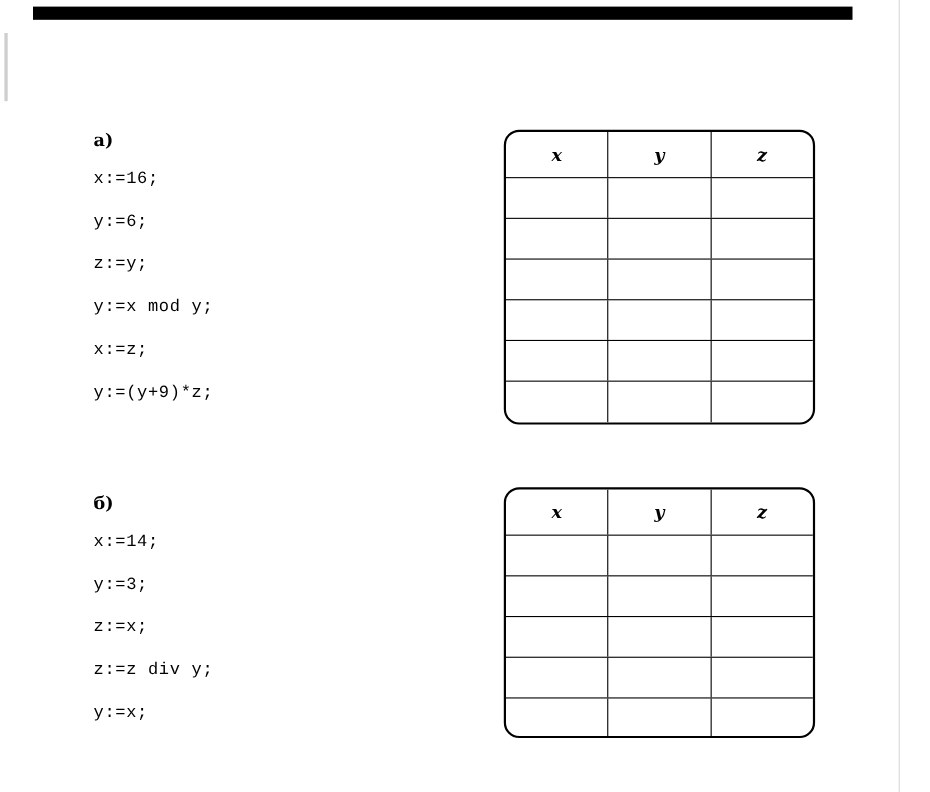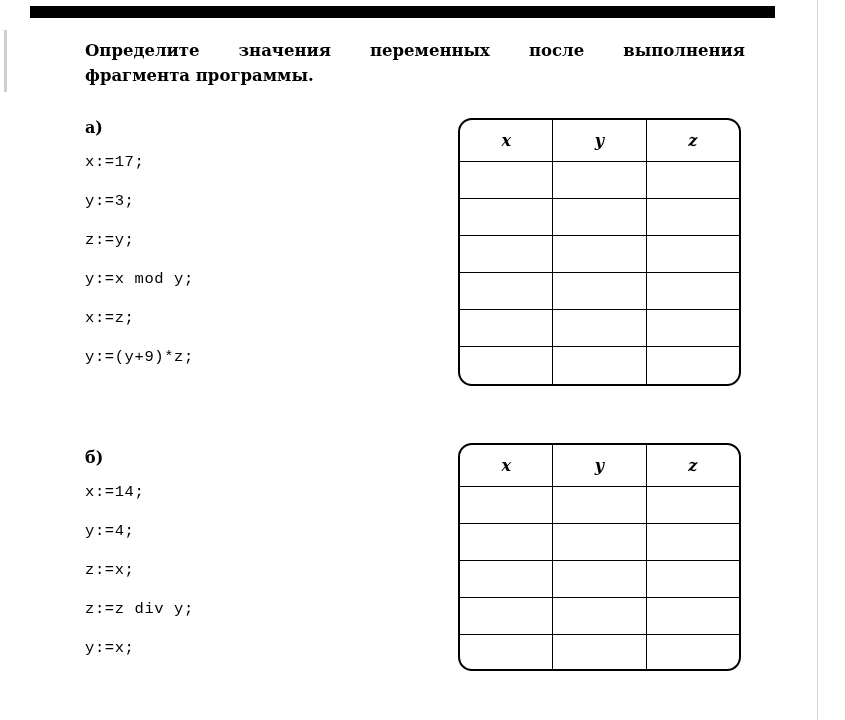--- a/index.html
+++ b/index.html
@@ -124,29 +124,25 @@
   .grid-cell:last-child { border-right: none; }
 </style>
 </head>
 <body>
 
 <div class="page">
 
   <div class="top-bar"></div>
   <div class="left-mark"></div>
 
-  <div class="prompt">
-    <span class="line1">Определите значения переменных после выполнения</span>
-    <span class="line2">фрагмента программы.</span>
-  </div>
 
   <div class="task task-a">
     <div class="task-letter">а)</div>
-    <div class="code-line">x:=17;</div>
-    <div class="code-line">y:=3;</div>
+    <div class="code-line">x:=16;</div>
+    <div class="code-line">y:=6;</div>
     <div class="code-line">z:=y;</div>
     <div class="code-line">y:=x mod y;</div>
     <div class="code-line">x:=z;</div>
     <div class="code-line">y:=(y+9)*z;</div>
   </div>
 
   <div class="grid grid-a">
     <div class="grid-row" style="height:42px;">
       <div class="grid-cell">x</div>
       <div class="grid-cell">y</div>
@@ -180,21 +176,21 @@
     <div class="grid-row" style="height:37px;">
       <div class="grid-cell"></div>
       <div class="grid-cell"></div>
       <div class="grid-cell"></div>
     </div>
   </div>
 
   <div class="task task-b">
     <div class="task-letter">б)</div>
     <div class="code-line">x:=14;</div>
-    <div class="code-line">y:=4;</div>
+    <div class="code-line">y:=3;</div>
     <div class="code-line">z:=x;</div>
     <div class="code-line">z:=z div y;</div>
     <div class="code-line">y:=x;</div>
   </div>
 
   <div class="grid grid-b">
     <div class="grid-row" style="height:42px;">
       <div class="grid-cell">x</div>
       <div class="grid-cell">y</div>
       <div class="grid-cell">z</div>

